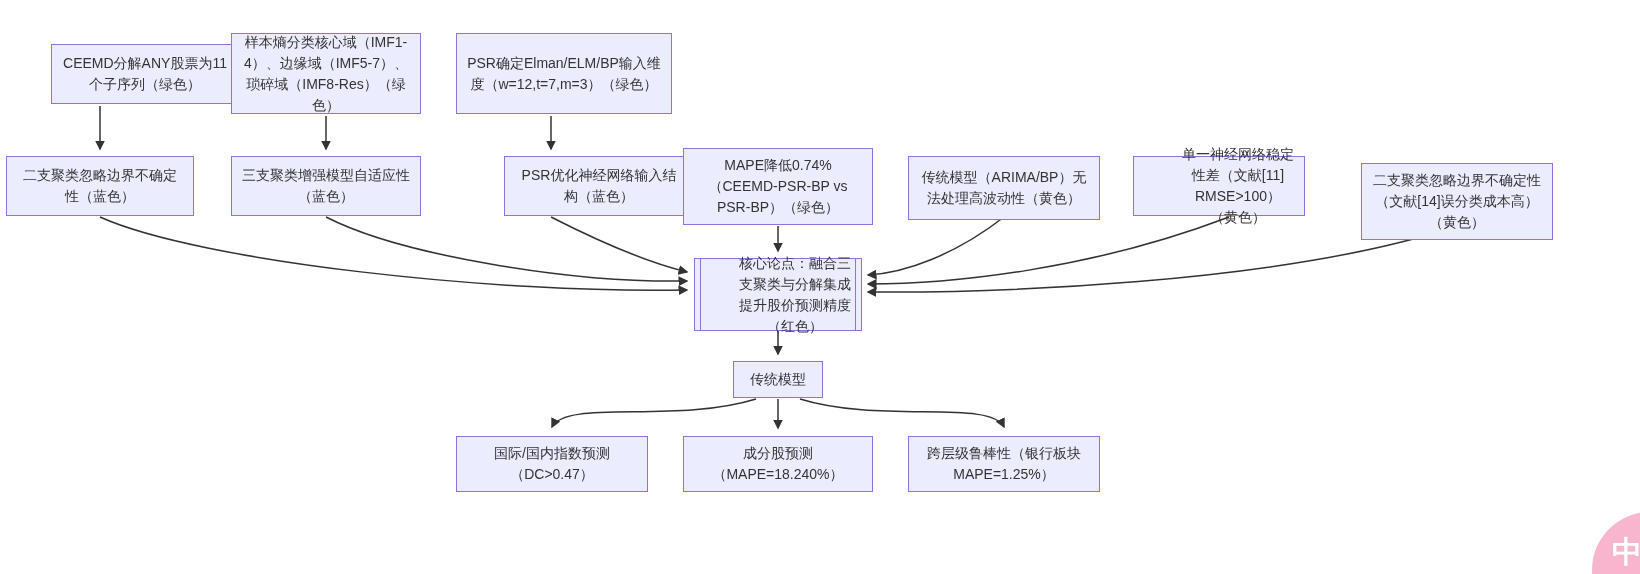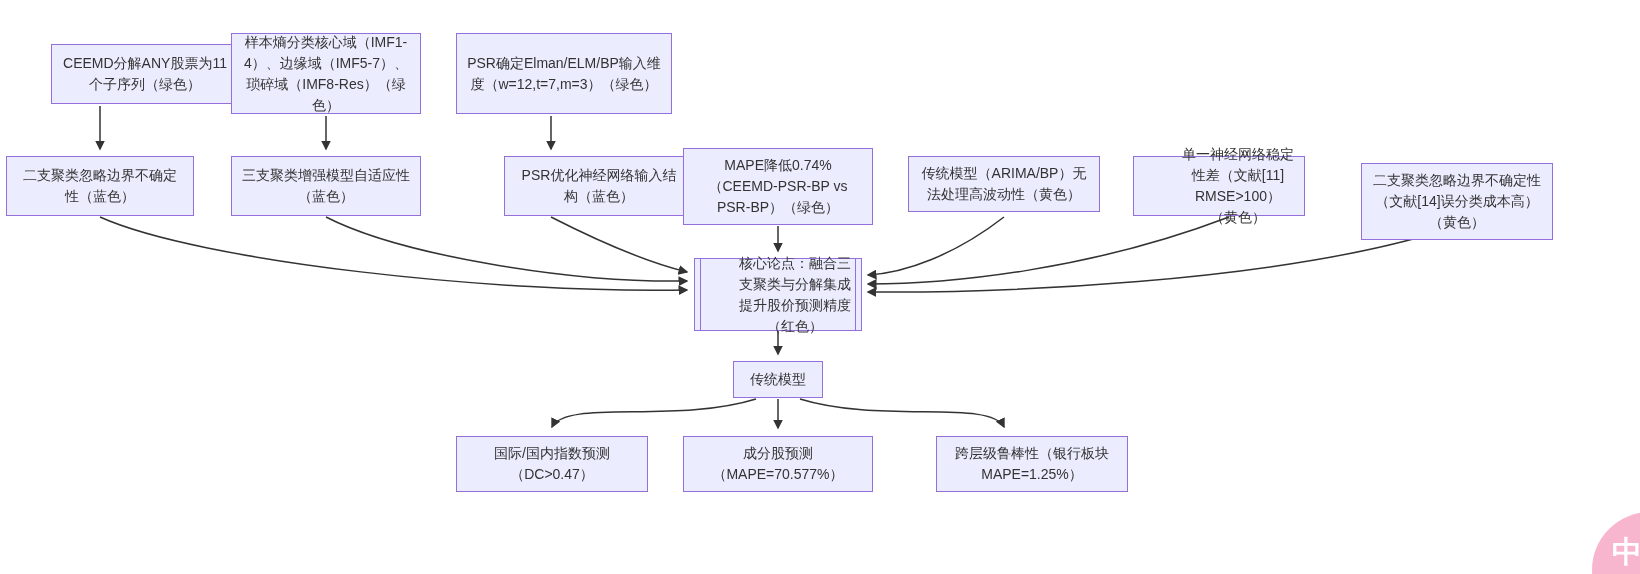--- a/index.html
+++ b/index.html
@@ -59,27 +59,27 @@
 </svg>
 
 <div class="node" style="left:6px;top:44px;width:188px;height:60px;margin-left:45px;">CEEMD分解ANY股票为11个子序列（绿色）</div>
 <div class="node" style="left:231px;top:33px;width:190px;height:81px;text-align:center;">样本熵分类核心域（IMF1-4）、边缘域（IMF5-7）、琐碎域（IMF8-Res）（绿色）</div>
 <div class="node" style="left:456px;top:33px;width:216px;height:81px;">PSR确定Elman/ELM/BP输入维度（w=12,t=7,m=3）（绿色）</div>
 
 <div class="node" style="left:6px;top:156px;width:188px;height:60px;">二支聚类忽略边界不确定性（蓝色）</div>
 <div class="node" style="left:231px;top:156px;width:190px;height:60px;">三支聚类增强模型自适应性（蓝色）</div>
 <div class="node" style="left:456px;top:156px;width:190px;height:60px;margin-left:48px;">PSR优化神经网络输入结构（蓝色）</div>
 <div class="node" style="left:683px;top:148px;width:190px;height:77px;">MAPE降低0.74%（CEEMD-PSR-BP vs PSR-BP）（绿色）</div>
-<div class="node" style="left:908px;top:156px;width:192px;height:56px;">传统模型（ARIMA/BP）无法处理高波动性（黄色）</div>
+<div class="node" style="left:908px;top:156px;width:192px;height:64px;">传统模型（ARIMA/BP）无法处理高波动性（黄色）</div>
 <div class="node" style="left:1133px;top:156px;width:172px;height:60px;padding-left:48px;">单一神经网络稳定性差（文献[11] RMSE&gt;100）（黄色）</div>
 <div class="node" style="left:1361px;top:163px;width:192px;height:77px;">二支聚类忽略边界不确定性（文献[14]误分类成本高）（黄色）</div>
 
 <div class="node subroutine" style="left:694px;top:258px;width:168px;height:73px;padding-left:44px;">核心论点：融合三支聚类与分解集成提升股价预测精度（红色）</div>
 
 <div class="node" style="left:733px;top:361px;width:90px;height:37px;">传统模型</div>
 
 <div class="node" style="left:456px;top:436px;width:192px;height:56px;">国际/国内指数预测（DC&gt;0.47）</div>
-<div class="node" style="left:683px;top:436px;width:190px;height:56px;">成分股预测（MAPE=70.577%）</div>
-<div class="node" style="left:908px;top:436px;width:192px;height:56px;margin-left:28px;">跨层级鲁棒性（银行板块 MAPE=1.25%）</div>
+<div class="node" style="left:683px;top:436px;width:190px;height:56px;">成分股预测（MAPE=18.240%）</div>
+<div class="node" style="left:908px;top:436px;width:192px;height:56px;">跨层级鲁棒性（银行板块 MAPE=1.25%）</div>
 
 <div id="float-btn">
   <span class="glyph">中A</span>
 </div>
 
 </body></html>

